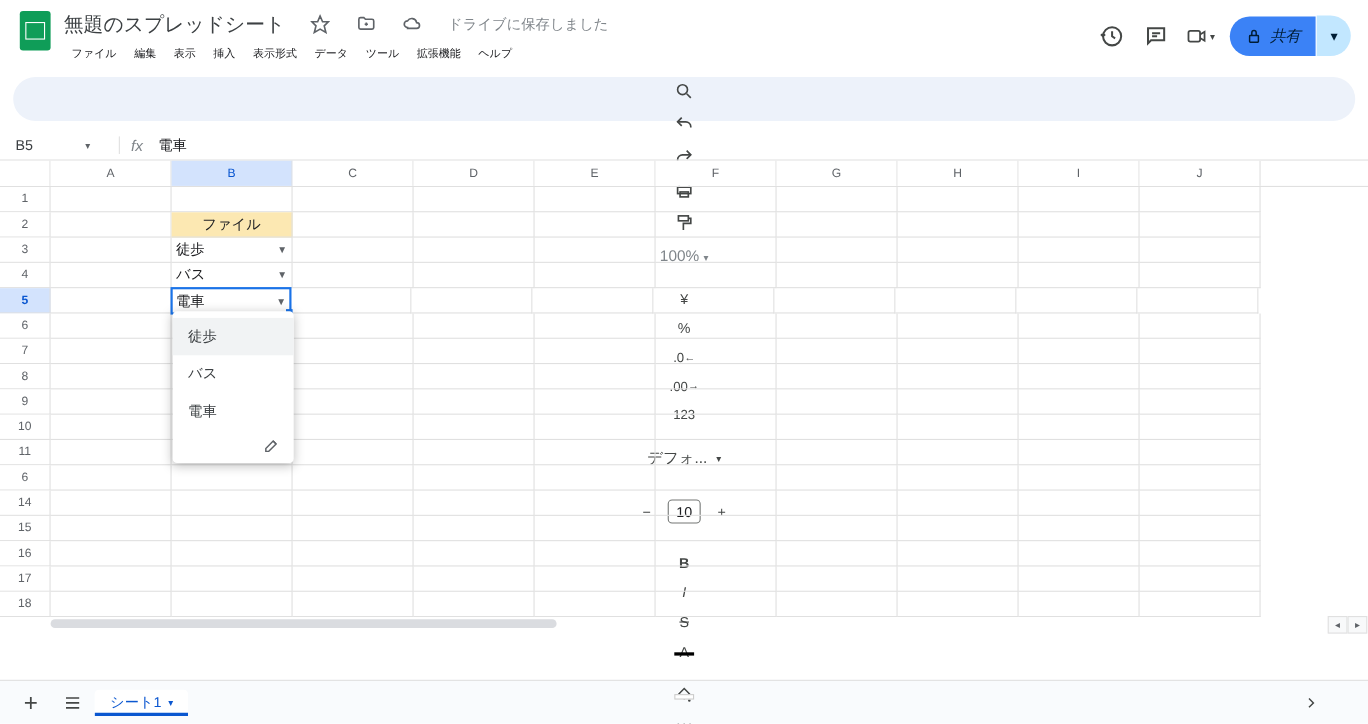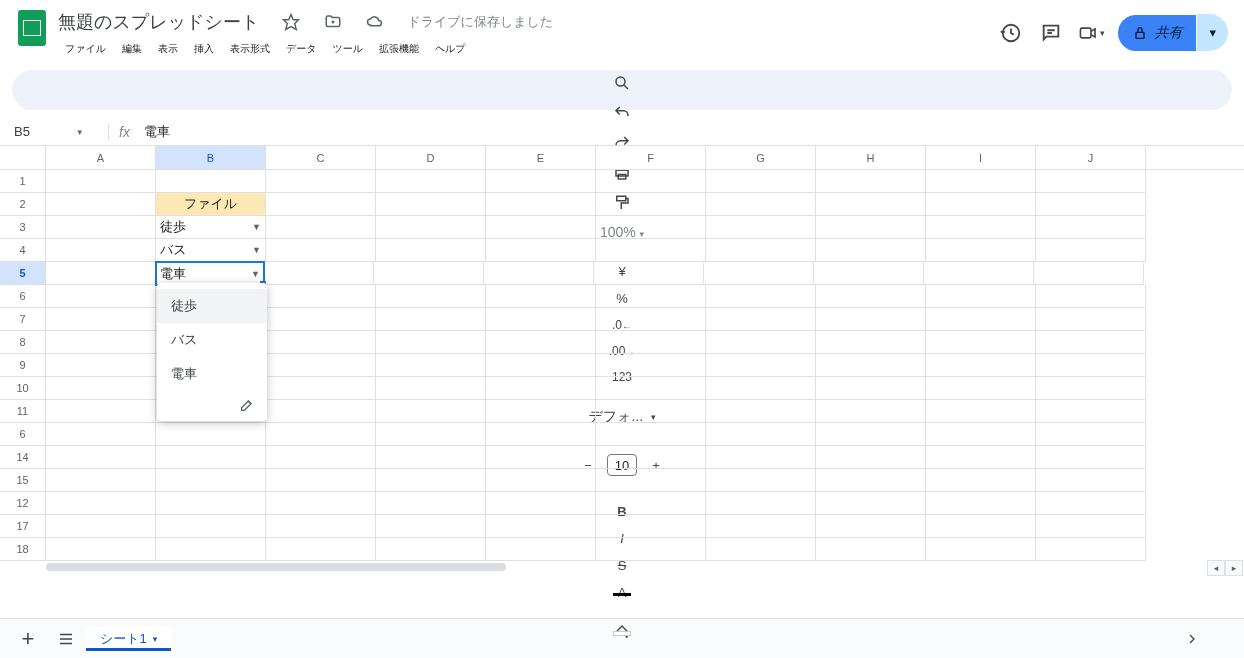--- a/index.html
+++ b/index.html
@@ -449,21 +449,21 @@
           <div class="cell"></div>
           <div class="cell"></div>
           <div class="cell"></div>
           <div class="cell"></div>
           <div class="cell"></div>
           <div class="cell"></div>
           <div class="cell"></div>
           <div class="cell"></div>
         </div>
         <div class="row">
-          <div class="row-h">12</div>
+          <div class="row-h">16</div>
           <div class="cell"></div>
           <div class="cell"></div>
           <div class="cell"></div>
           <div class="cell"></div>
           <div class="cell"></div>
           <div class="cell"></div>
           <div class="cell"></div>
           <div class="cell"></div>
           <div class="cell"></div>
           <div class="cell"></div>

